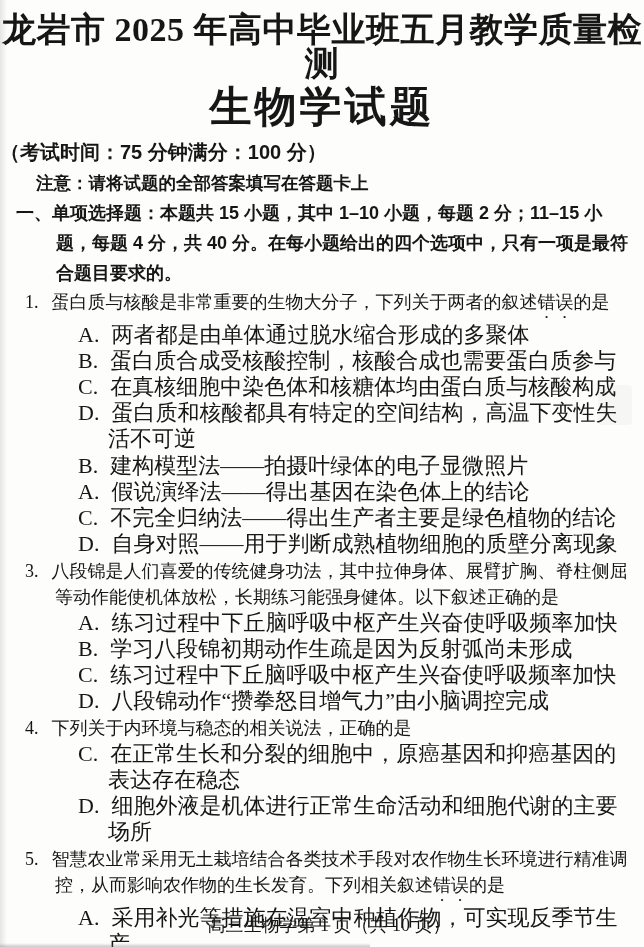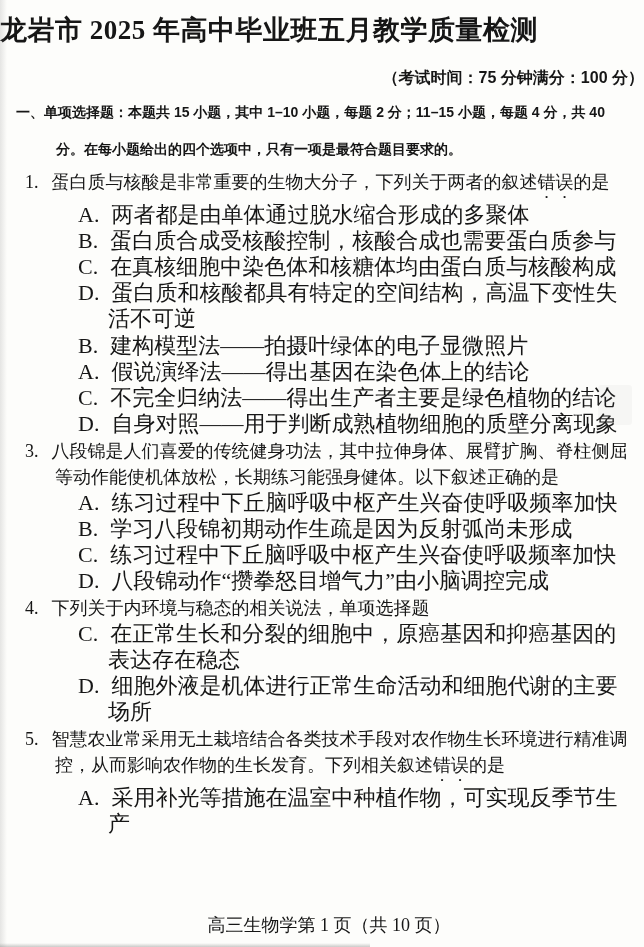--- a/index.html
+++ b/index.html
@@ -26,54 +26,55 @@
     background:linear-gradient(to top, rgba(110,110,110,0.35), rgba(110,110,110,0));
     pointer-events:none;
   }
   .smudge {
     position:absolute; background:rgba(150,150,150,0.07);
     border-radius:3px; pointer-events:none;
   }
 
   .kicker {
     padding-top:13px;
-    font-size:27px;
+    text-align:center;
+    font-size:34px;
     font-weight:bold;
     letter-spacing:0.5px;
     line-height:34px;
   }
   .main-title {
     text-align:center;
     font-size:42px;
     font-weight:bold;
     letter-spacing:3px;
     line-height:50px;
     margin-top:1px;
   }
   .exam-info {
-    text-align:right;
+    text-align:left;
     font-family:"Liberation Sans","DejaVu Sans",sans-serif;
     font-weight:bold;
-    font-size:16px;
+    font-size:20px;
     line-height:26px;
-    margin-top:18px;
+    margin-top:7px;
   }
   .notice {
     margin:6px 0 0 36px;
     font-family:"Liberation Sans","DejaVu Sans",sans-serif;
     font-weight:bold;
     font-size:17.5px;
     line-height:24px;
   }
   .section-heading {
     margin:3px 8px 0 16px;
     font-family:"Liberation Sans","DejaVu Sans",sans-serif;
     font-weight:bold;
-    font-size:14px;
-    line-height:37px;
+    font-size:18px;
+    line-height:30px;
     padding-left:40px;
     text-indent:-40px;
   }
   .qa { margin-top:1px; }
   .question-stem {
     margin-left:25px; margin-right:8px;
     padding-left:30px; text-indent:-30px;
     font-size:18px; line-height:26px;
   }
   .q-num { display:inline; }
@@ -99,21 +100,23 @@
 </style>
 </head>
 <body>
 
 <div class="sheet">
   <div class="edge-left"></div>
   <div class="edge-bottom"></div>
   <div class="smudge" style="left:598px; top:385px; width:34px; height:40px;"></div>
 
   <div class="kicker">龙岩市 2025 年高中毕业班五月教学质量检测</div>
+  <div class="main-title">生物学试题</div>
   <div class="exam-info">（考试时间：75 分钟满分：100 分）</div>
+  <div class="notice">注意：请将试题的全部答案填写在答题卡上</div>
 
   <div class="section-heading"><span>一、</span><span>单项选择题：本题共 15 小题，其中 1–10 小题，每题 2 分；11–15 小题，每题 4 分，共 40 分。在每小题给出的四个选项中，只有一项是最符合题目要求的。</span></div>
 
   <div class="qa">
     <div class="question-stem"><span class="q-num">1.</span><span style="display:inline-block;width:13px;"></span><span>蛋白质与核酸是非常重要的生物大分子，下列关于两者的叙述</span><span class="emdot">错误</span><span>的是</span></div>
     <div class="option"><span class="opt-label">A.</span><span style="display:inline-block;width:12px;"></span><span>两者都是由单体通过脱水缩合形成的多聚体</span></div>
     <div class="option"><span class="opt-label">B.</span><span style="display:inline-block;width:12px;"></span><span>蛋白质合成受核酸控制，核酸合成也需要蛋白质参与</span></div>
     <div class="option"><span class="opt-label">C.</span><span style="display:inline-block;width:12px;"></span><span>在真核细胞中染色体和核糖体均由蛋白质与核酸构成</span></div>
     <div class="option"><span class="opt-label">D.</span><span style="display:inline-block;width:12px;"></span><span>蛋白质和核酸都具有特定的空间结构，高温下变性失活不可逆</span></div>
   </div>
@@ -127,21 +130,21 @@
 
   <div class="qa">
     <div class="question-stem"><span class="q-num">3.</span><span style="display:inline-block;width:13px;"></span><span>八段锦是人们喜爱的传统健身功法，其中拉伸身体、展臂扩胸、脊柱侧屈等动作能使机体放松，长期练习能强身健体。以下叙述正确的是</span></div>
     <div class="option"><span class="opt-label">A.</span><span style="display:inline-block;width:12px;"></span><span>练习过程中下丘脑呼吸中枢产生兴奋使呼吸频率加快</span></div>
     <div class="option"><span class="opt-label">B.</span><span style="display:inline-block;width:12px;"></span><span>学习八段锦初期动作生疏是因为反射弧尚未形成</span></div>
     <div class="option"><span class="opt-label">C.</span><span style="display:inline-block;width:12px;"></span><span>练习过程中下丘脑呼吸中枢产生兴奋使呼吸频率加快</span></div>
     <div class="option"><span class="opt-label">D.</span><span style="display:inline-block;width:12px;"></span><span>八段锦动作“攒拳怒目增气力”由小脑调控完成</span></div>
   </div>
 
   <div class="qa">
-    <div class="question-stem"><span class="q-num">4.</span><span style="display:inline-block;width:13px;"></span><span>下列关于内环境与稳态的相关说法，单项选择题</span></div>
+    <div class="question-stem"><span class="q-num">4.</span><span style="display:inline-block;width:13px;"></span><span>下列关于内环境与稳态的相关说法，正确的是</span></div>
     <div class="option"><span class="opt-label">C.</span><span style="display:inline-block;width:12px;"></span><span>在正常生长和分裂的细胞中，原癌基因和抑癌基因的表达存在稳态</span></div>
     <div class="option"><span class="opt-label">D.</span><span style="display:inline-block;width:12px;"></span><span>细胞外液是机体进行正常生命活动和细胞代谢的主要场所</span></div>
   </div>
 
   <div class="qa">
     <div class="question-stem"><span class="q-num">5.</span><span style="display:inline-block;width:13px;"></span><span>智慧农业常采用无土栽培结合各类技术手段对农作物生长环境进行精准调控，从而影响农作物的生长发育。下列相关叙述</span><span class="emdot">错误</span><span>的是</span></div>
     <div class="option"><span class="opt-label">A.</span><span style="display:inline-block;width:12px;"></span><span>采用补光等措施在温室中种植作物，可实现反季节生产</span></div>
     <div class="option"><span style="display:inline-block;width:12px;"></span></div>
 
   </div>

